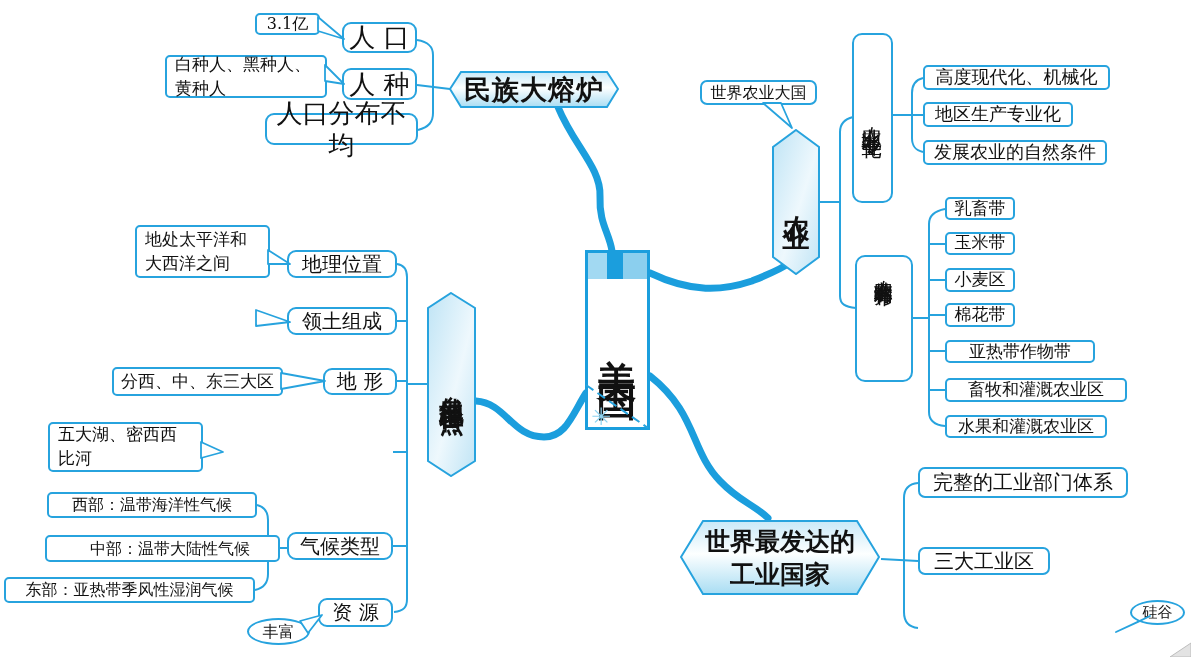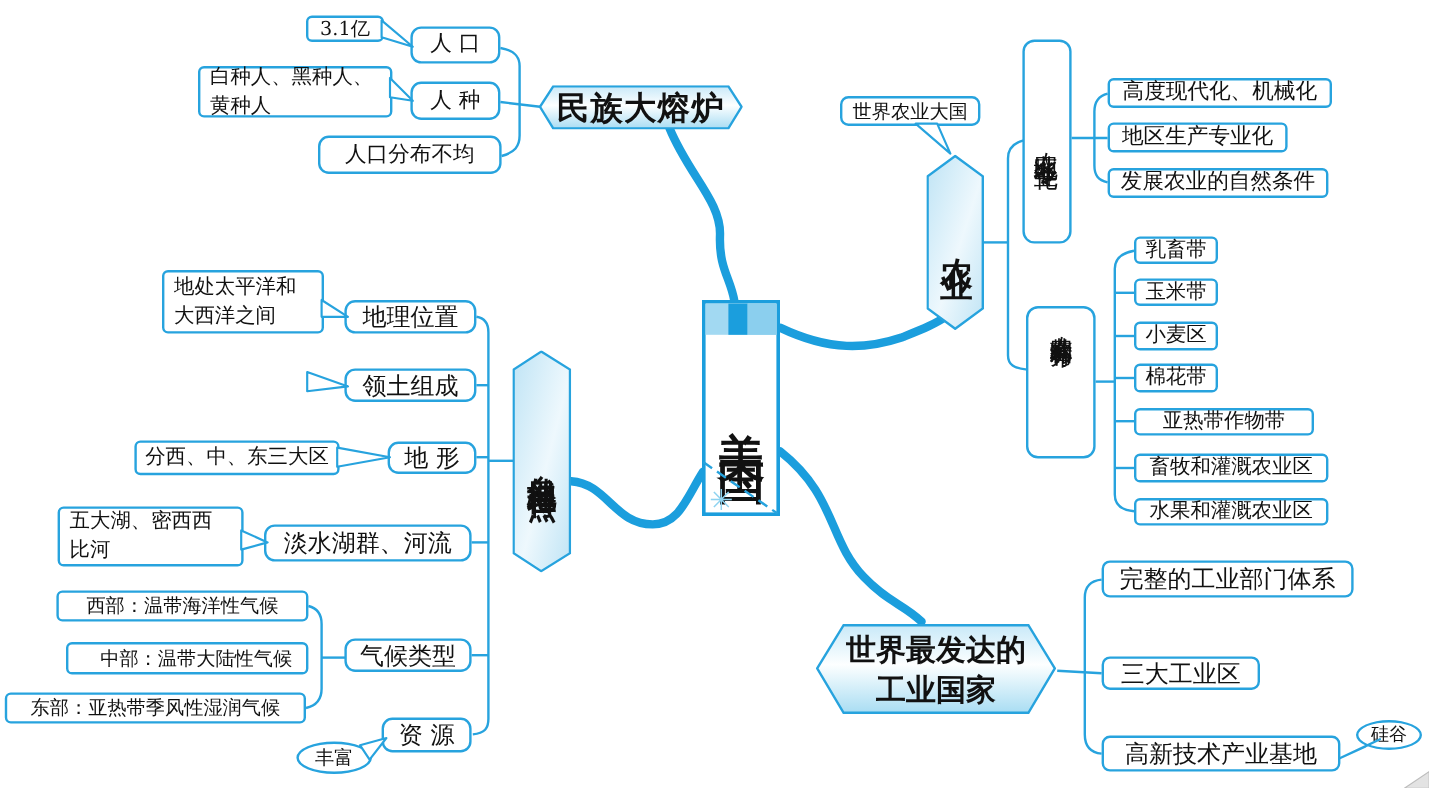--- a/index.html
+++ b/index.html
@@ -8,21 +8,21 @@
   svg.layer{position:absolute;left:0;top:0;z-index:0;}
   svg.toplayer{position:absolute;left:0;top:0;z-index:3;pointer-events:none;}
   .node{position:absolute;z-index:1;box-sizing:border-box;background:#fff;
         border:2px solid #27a3de;display:flex;align-items:center;justify-content:center;
         text-align:center;line-height:1.25;}
   .r8{border-radius:9px;}
   .r4{border-radius:5px;}
   .ml{white-space:pre-line;justify-content:flex-start;text-align:left;padding:2px 8px;line-height:1.4;}
   .ellipse{border-radius:50%;}
   .f15{font-size:15px;} .f16{font-size:16px;} .f17{font-size:17px;} .f18{font-size:18px;}
-  .f20{font-size:20px;} .f21{font-size:18px;}
+  .f20{font-size:20px;} .f21{font-size:26px;}
   .hexwrap{position:absolute;z-index:1;}
   .hexwrap svg{position:absolute;left:0;top:0;}
   .hextext{position:absolute;left:0;top:0;width:100%;height:100%;display:flex;
            flex-direction:column;align-items:center;justify-content:center;
            font-family:"DejaVu Sans","Liberation Sans",sans-serif;font-weight:bold;color:#111;}
   .vtext{writing-mode:vertical-rl;text-orientation:upright;}
   .vnode{position:absolute;z-index:1;box-sizing:border-box;background:#fff;
          border:2px solid #27a3de;border-radius:10px;display:flex;align-items:center;
          justify-content:center;color:#111;}
   .center-box{position:absolute;z-index:1;box-sizing:border-box;background:#fff;
@@ -126,26 +126,25 @@
         <polygon points="24,1 48,16 48,169 24,184 1,169 1,16" fill="url(#vhexg)" stroke="#27a3de" stroke-width="2"></polygon>
       </svg>
     <div class="hextext vtext" style="font-size:24px;letter-spacing:3px;">自然地理特点</div>
   </div>
   <div class="node r8 f20" style="left:287px;top:250px;width:110px;height:28px;">地理位置</div>
   <div class="node r4 f17 ml" style="left:135px;top:225px;width:135px;height:53px;">地处太平洋和
 大西洋之间</div>
   <div class="node r8 f20" style="left:287px;top:307px;width:110px;height:28px;">领土组成</div>
   <div class="node r8 f20" style="left:323px;top:368px;width:74px;height:27px;">地 形</div>
   <div class="node r4 f17" style="left:112px;top:367px;width:171px;height:29px;">分西、中、东三大区</div>
-  <div class="node r8 f20" style="left:220px;top:437px;width:173px;height:31px;">淡水湖群、河流</div>
   <div class="node r4 f17 ml" style="left:48px;top:422px;width:155px;height:50px;">五大湖、密西西
 比河</div>
   <div class="node r8 f20" style="left:287px;top:532px;width:106px;height:28px;">气候类型</div>
   <div class="node r4 f16" style="left:47px;top:492px;width:210px;height:26px;">西部：温带海洋性气候</div>
-  <div class="node r4 f16" style="left:55px;top:535px;width:202px;height:27px;padding-left:15px;">中部：温带大陆性气候</div>
+  <div class="node r4 f16" style="left:45px;top:535px;width:235px;height:27px;padding-left:15px;">中部：温带大陆性气候</div>
   <div class="node r4 f16" style="left:4px;top:577px;width:251px;height:26px;">东部：亚热带季风性湿润气候</div>
   <div class="node r8 f20" style="left:318px;top:598px;width:75px;height:29px;">资 源</div>
   <div class="node ellipse f16" style="left:247px;top:618px;width:63px;height:27px;">丰富</div>
 
   <div class="hexwrap" style="left:772px;top:129px;width:48px;height:146px;">
     <svg width="48" height="146">
         <polygon points="24,1 47,18 47,128 24,145 1,128 1,18" fill="url(#vhexg)" stroke="#27a3de" stroke-width="2"></polygon>
       </svg>
     <div class="hextext vtext" style="font-size:27px;letter-spacing:9px;">农业</div>
   </div>
@@ -155,39 +154,38 @@
     <div class="vtext" style="font-size:20px;letter-spacing:2px;">农业地区专业化</div>
   </div>
   <div class="node r4 f18" style="left:923px;top:65px;width:187px;height:25px;">高度现代化、机械化</div>
   <div class="node r4 f18" style="left:923px;top:102px;width:150px;height:25px;">地区生产专业化</div>
   <div class="node r4 f18" style="left:923px;top:140px;width:184px;height:25px;">发展农业的自然条件</div>
 
   <div class="vnode" style="left:855px;top:255px;width:58px;height:127px;">
     <div style="writing-mode:vertical-lr;text-orientation:upright;height:108px;font-size:19px;letter-spacing:1px;line-height:1.4;">农业带的名称和分布</div>
   </div>
   <div class="node r4 f17" style="left:945px;top:197px;width:70px;height:23px;">乳畜带</div>
-  <div class="node r4 f17" style="left:945px;top:232px;width:70px;height:23px;">玉米带</div>
+  <div class="node r4 f17" style="left:945px;top:232px;width:70px;height:23px;font-family:Liberation Mono, monospace;">玉米带</div>
   <div class="node r4 f17" style="left:945px;top:268px;width:70px;height:24px;">小麦区</div>
   <div class="node r4 f17" style="left:945px;top:303px;width:70px;height:24px;">棉花带</div>
   <div class="node r4 f17" style="left:945px;top:340px;width:150px;height:23px;">亚热带作物带</div>
-  <div class="node r4 f17" style="left:945px;top:378px;width:162px;height:24px;">畜牧和灌溉农业区</div>
+  <div class="node r4 f17" style="left:945px;top:378px;width:182px;height:24px;">畜牧和灌溉农业区</div>
   <div class="node r4 f17" style="left:945px;top:415px;width:162px;height:23px;">水果和灌溉农业区</div>
 
   <div class="hexwrap" style="left:680px;top:520px;width:200px;height:75px;">
     <svg width="200" height="75">
         <polygon points="23,1 177,1 199,37 177,74 23,74 1,37" fill="url(#hexg)" stroke="#27a3de" stroke-width="2"></polygon>
       </svg>
     <div class="hextext" style="font-size:25px;">
       <span>世界最发达的</span>
       <span>工业国家</span>
     </div>
   </div>
   <div class="node f20" style="left:918px;top:467px;width:210px;height:31px;border-radius:7px;">完整的工业部门体系</div>
   <div class="node f20" style="left:918px;top:547px;width:132px;height:28px;border-radius:7px;">三大工业区</div>
-  <div class="node f20" style="left:918px;top:613px;width:199px;height:30px;border-radius:7px;">高新技术产业基地</div>
   <div class="node ellipse f15" style="left:1130px;top:600px;width:55px;height:25px;">硅谷</div>
 
   <svg class="toplayer" width="1191" height="657">
     <g fill="#ffffff" stroke="#27a3de" stroke-width="1.8" stroke-linejoin="round">
       <polygon points="318,17 318,31 344,39"></polygon>
       <polygon points="325,65 325,81 344,84"></polygon>
       <polygon points="268,250 268,264 290,264"></polygon>
       <polygon points="256,310 256,326 290,322"></polygon>
       <polygon points="281,373 281,389 325,381"></polygon>
       <polygon points="201,442 201,458 223,452"></polygon>

